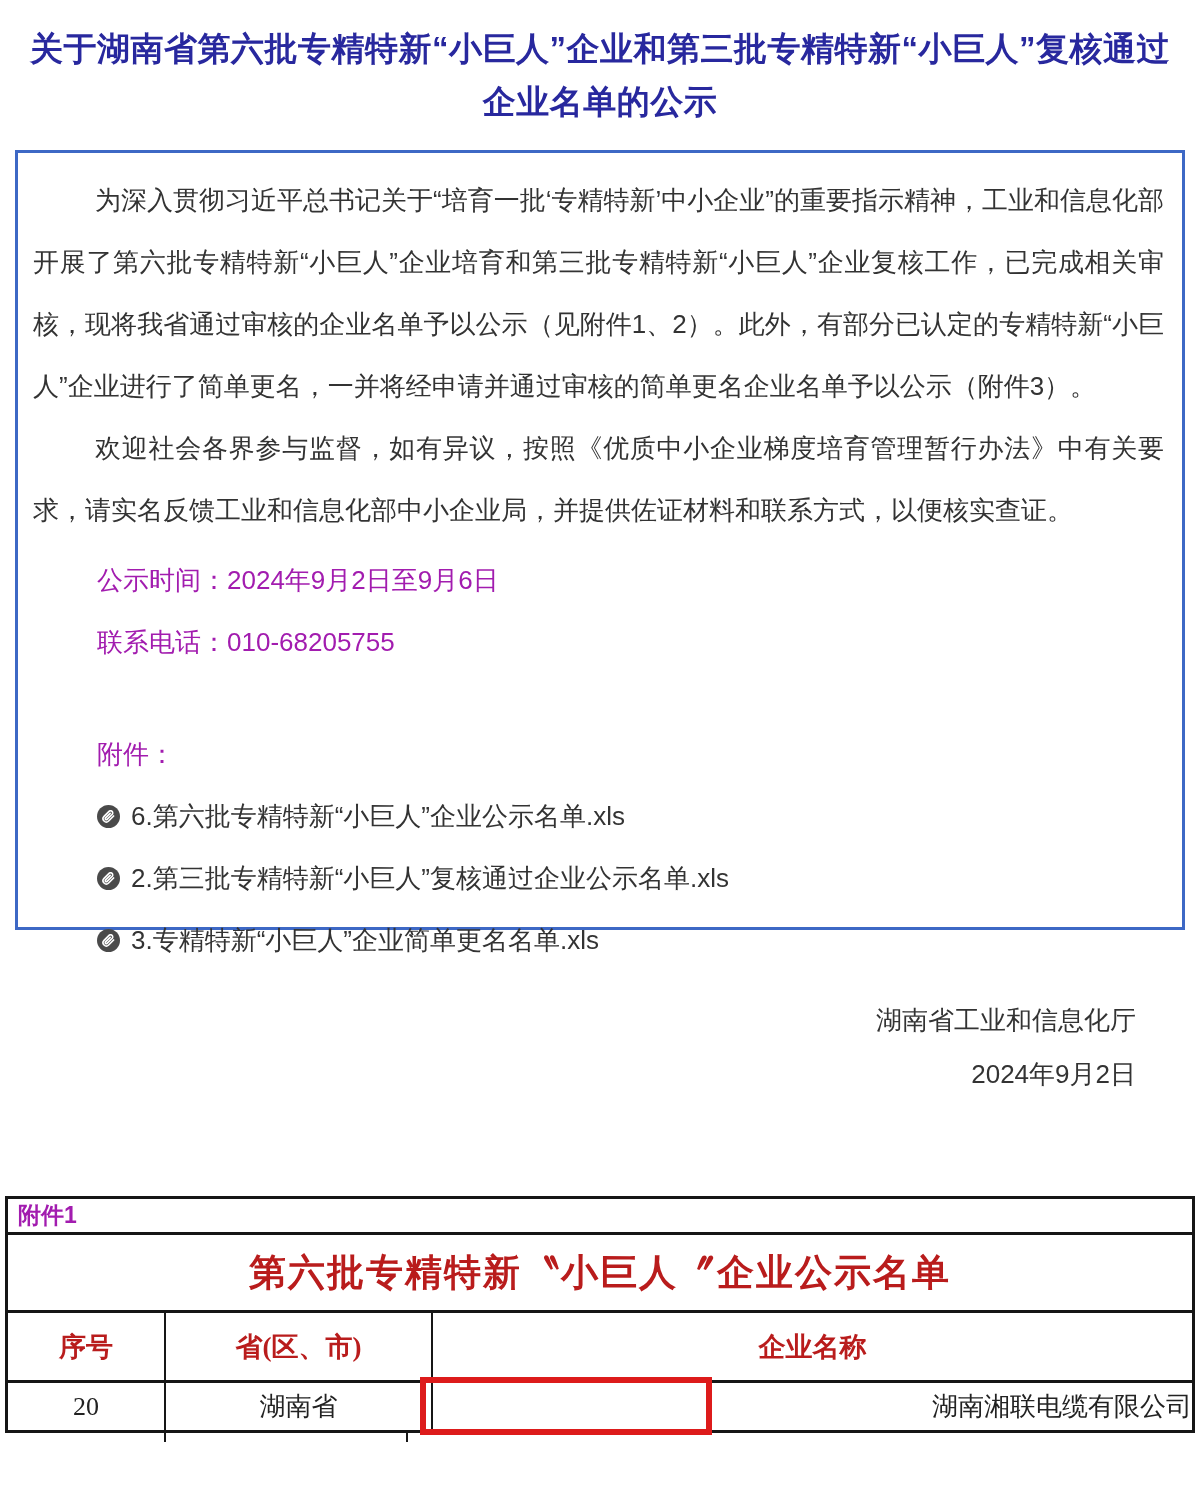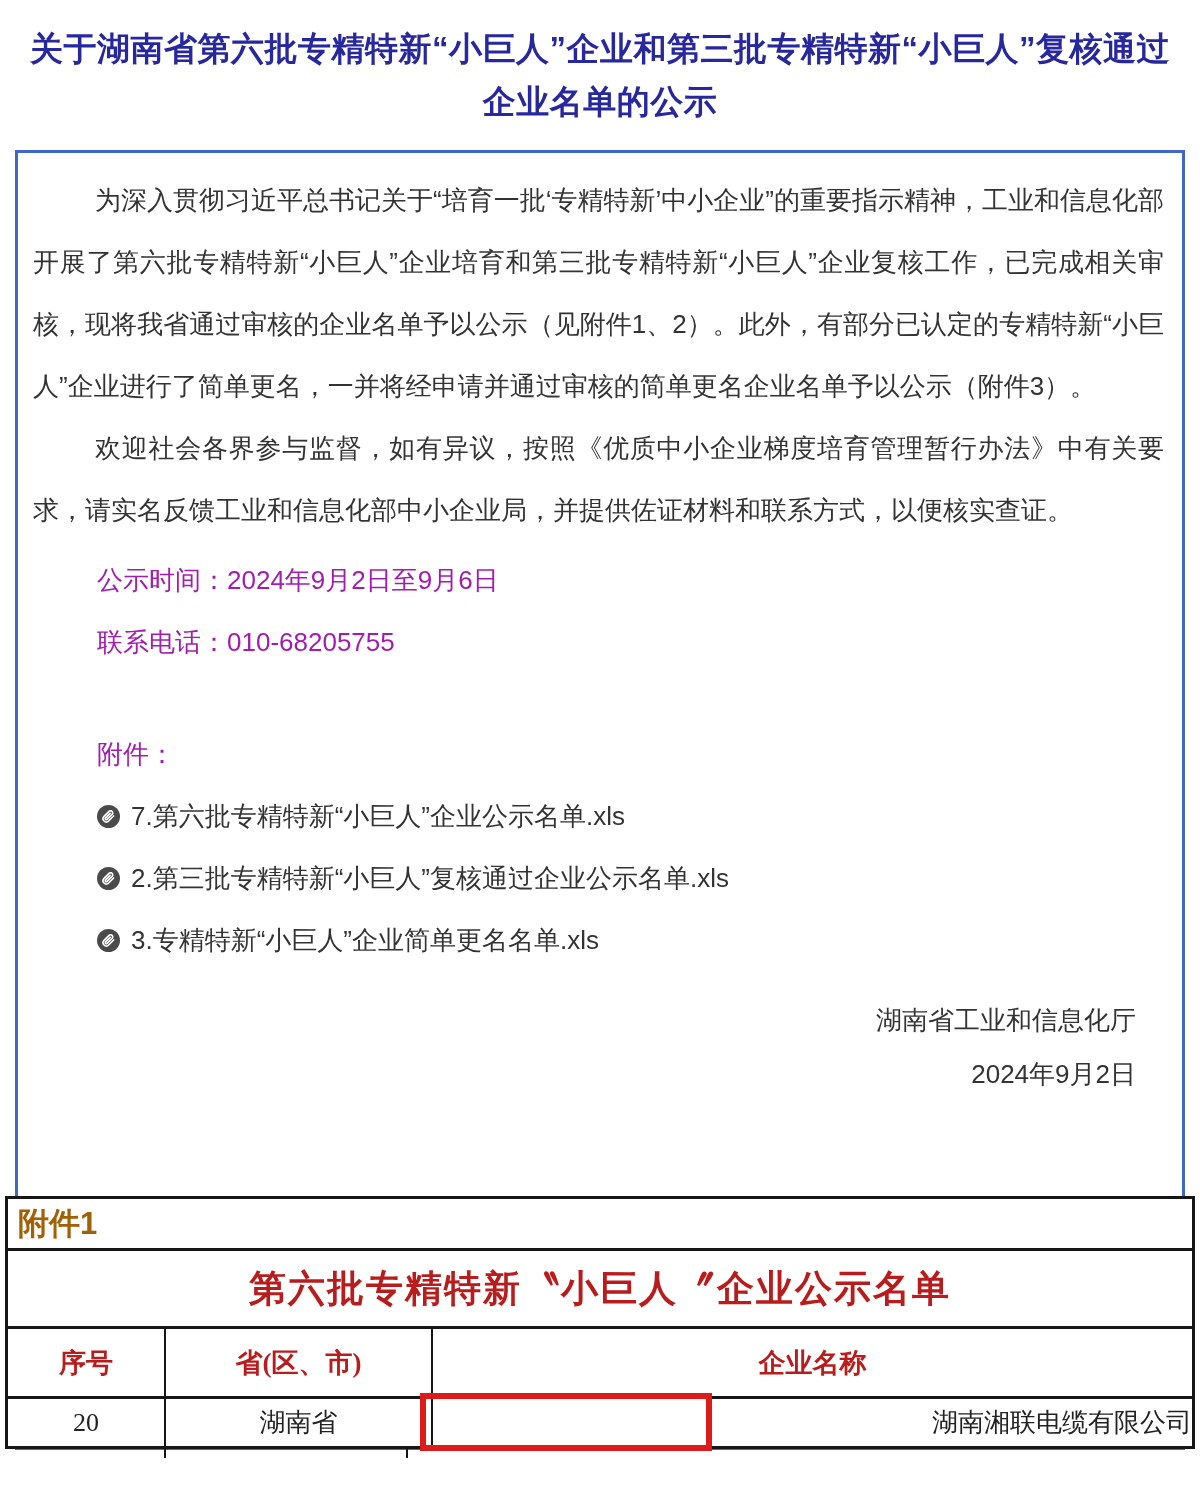--- a/index.html
+++ b/index.html
@@ -20,21 +20,21 @@
     line-height:1.62;
     font-weight:bold;
     color:#28289e;
     letter-spacing:0.5px;
   }
 
   
   .notice-box {
     position:absolute;
     left:15px; top:150px;
-    width:1170px; height:1300px;
+    width:1170px; height:780px;
     background:#ffffff;
     border:3px solid #3d68c5;
     padding:16px 18px 0 15px;
   }
   .para {
     font-size:26px;
     line-height:62px;
     color:#333333;
     text-align:justify;
     text-indent:62px;
@@ -77,27 +77,27 @@
 
   
   .annex {
     position:absolute;
     left:5px; top:1196px;
     width:1190px;
     border:3px solid #161616;
     background:#ffffff;
   }
   .annex-label-row {
-    height:52px;
+    height:36px;
     border-bottom:3px solid #161616;
     display:flex; align-items:center;
     padding-left:10px;
-    font-size:31px;
-    font-weight:bold;
-    color:#a16207;
+    font-size:23px;
+    font-weight:bold;
+    color:#a21caf;
   }
   .annex-title-row {
     height:78px;
     border-bottom:3px solid #161616;
     display:flex; align-items:center; justify-content:center;
     font-size:37px;
     font-weight:bold;
     color:#b91c1c;
     letter-spacing:2px;
   }
@@ -156,21 +156,21 @@
   <div class="info-line">联系电话：010-68205755</div>
 
   <div class="info-line attach-label">附件：</div>
 
   <div class="attach-row">
     <span class="att-icon">
       <svg viewBox="0 0 24 24" width="13" height="13" aria-hidden="true">
         <path d="M21.44 11.05l-9.19 9.19a6 6 0 0 1-8.49-8.49l9.19-9.19a4 4 0 1 1 5.66 5.66l-9.2 9.19a2 2 0 0 1-2.83-2.83l8.49-8.48" fill="none" stroke="#ffffff" stroke-width="3" stroke-linecap="round"></path>
       </svg>
     </span>
-    <span>7.第六批专精特新“小巨人”企业公示名单.xls</span>
+    <span>6.第六批专精特新“小巨人”企业公示名单.xls</span>
   </div>
 
   <div class="attach-row">
     <span class="att-icon">
       <svg viewBox="0 0 24 24" width="13" height="13" aria-hidden="true">
         <path d="M21.44 11.05l-9.19 9.19a6 6 0 0 1-8.49-8.49l9.19-9.19a4 4 0 1 1 5.66 5.66l-9.2 9.19a2 2 0 0 1-2.83-2.83l8.49-8.48" fill="none" stroke="#ffffff" stroke-width="3" stroke-linecap="round"></path>
       </svg>
     </span>
     <span>2.第三批专精特新“小巨人”复核通过企业公示名单.xls</span>
   </div>

